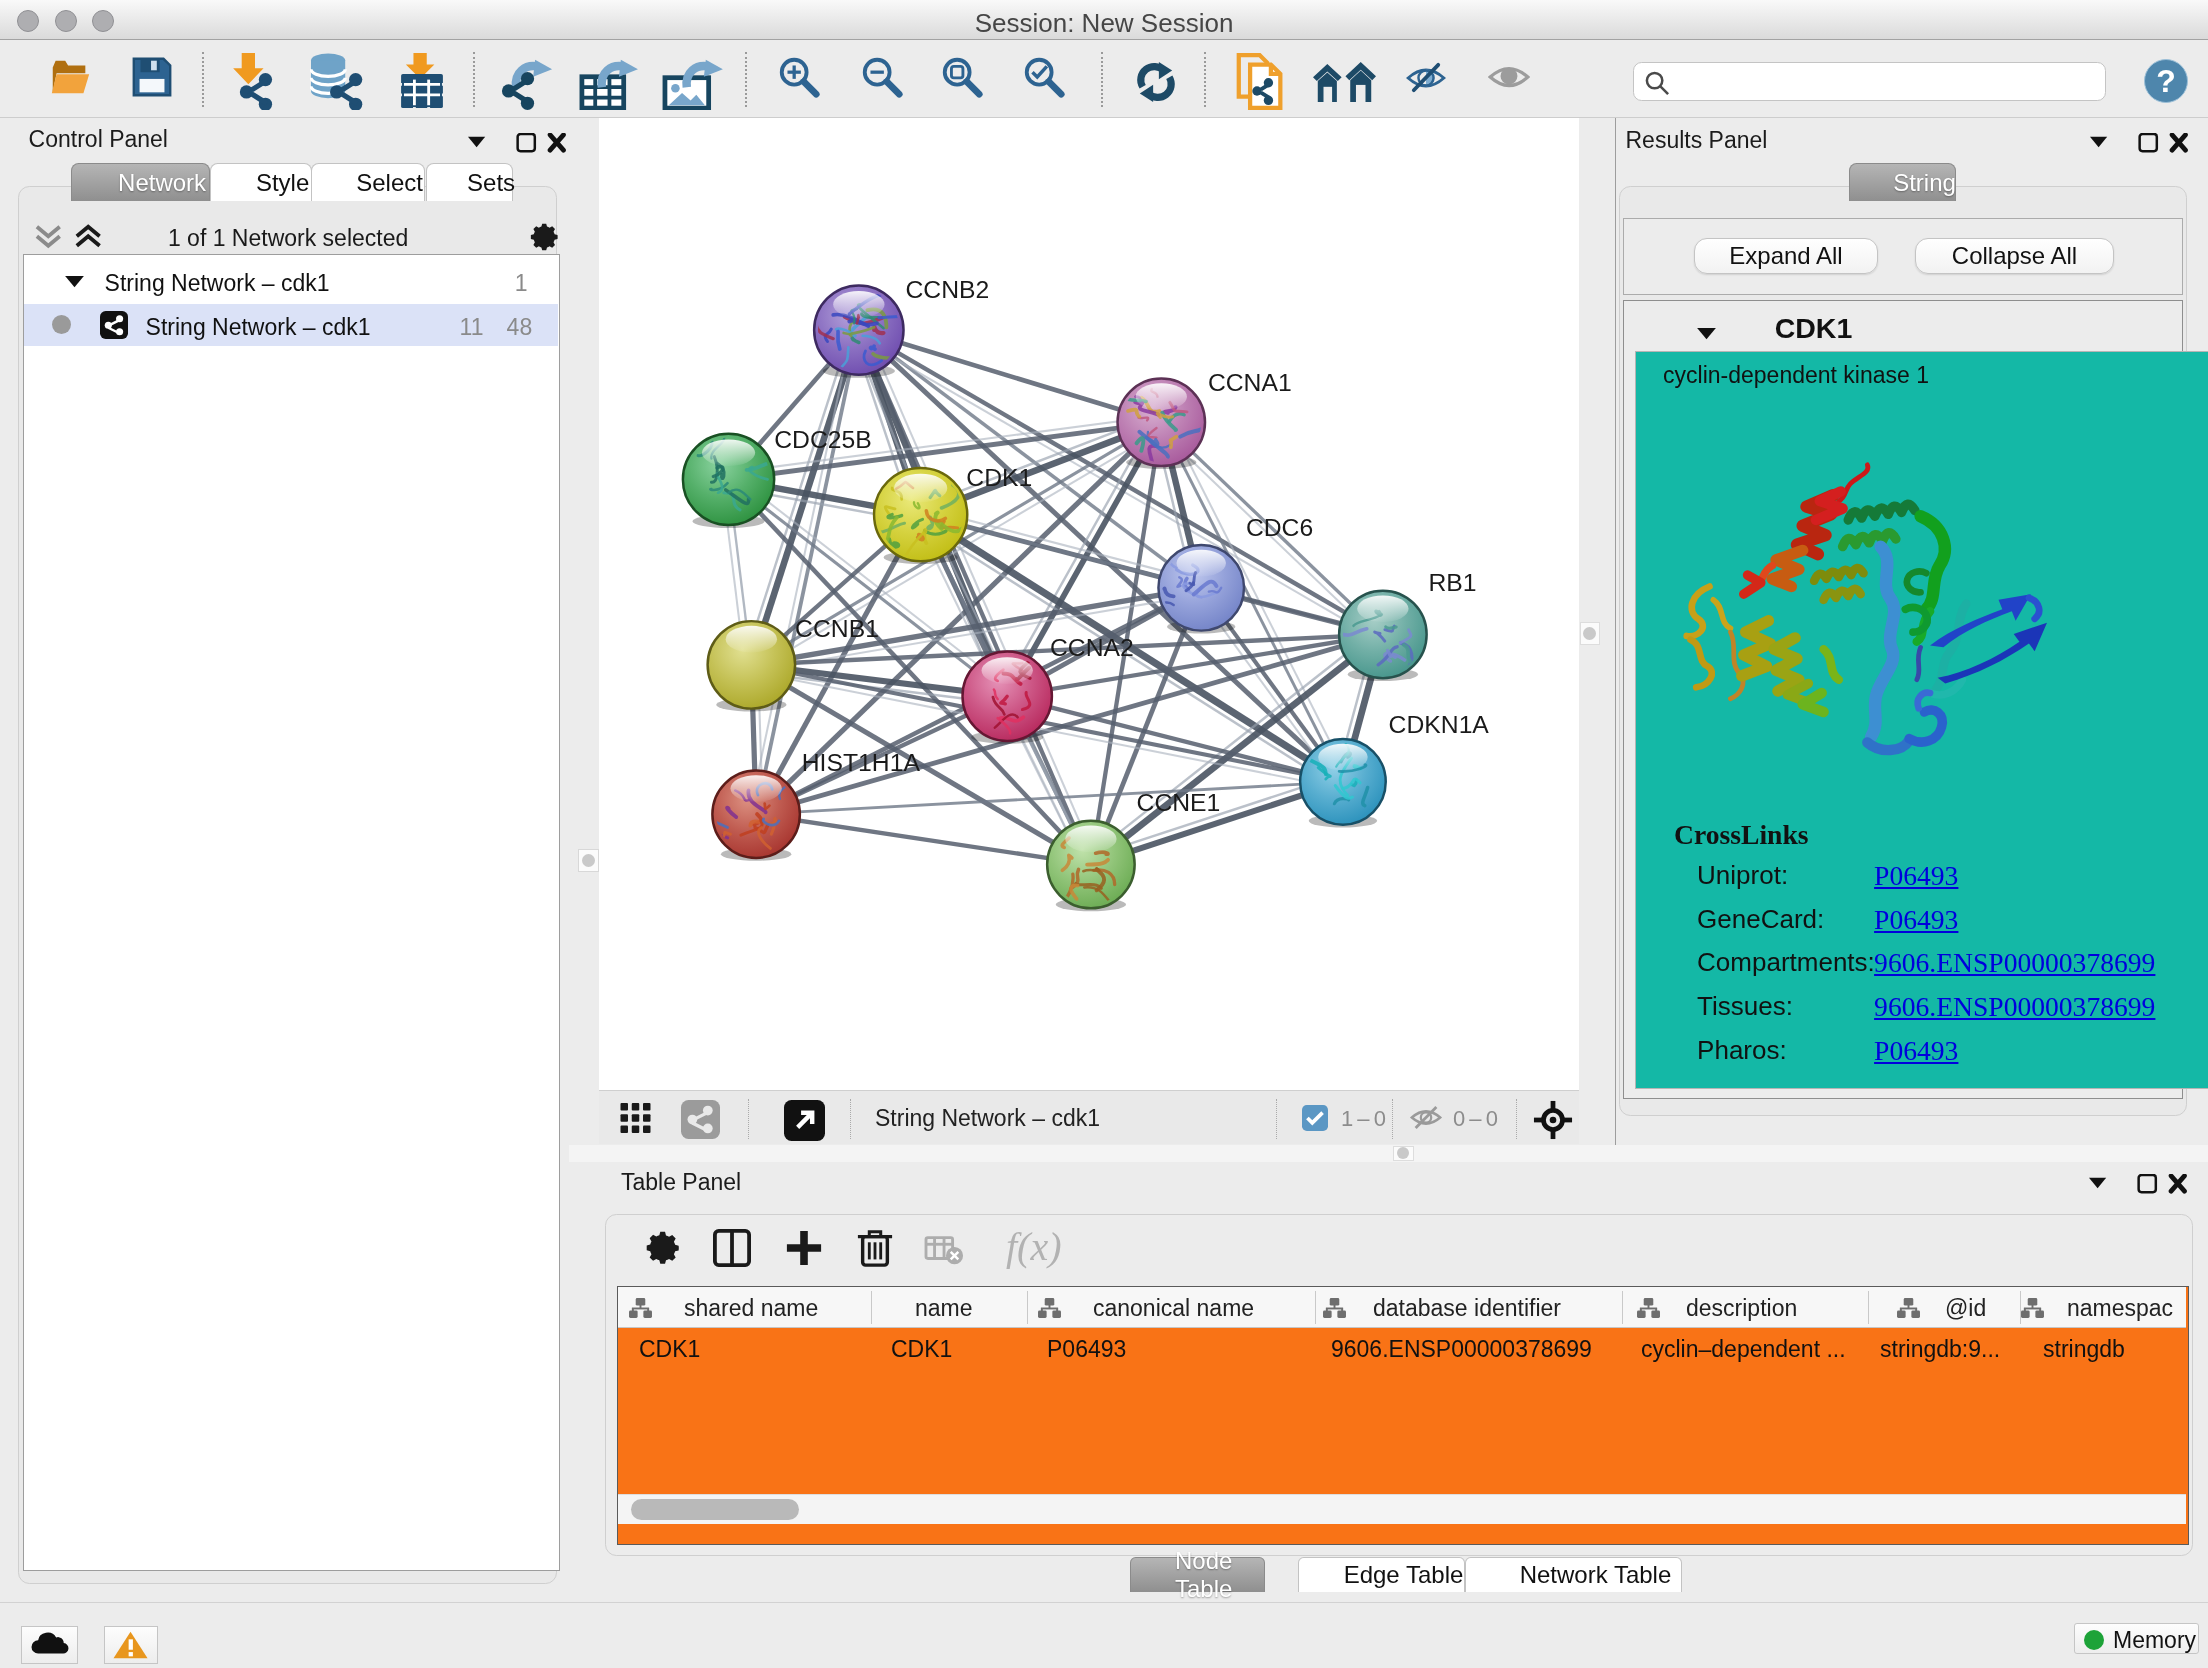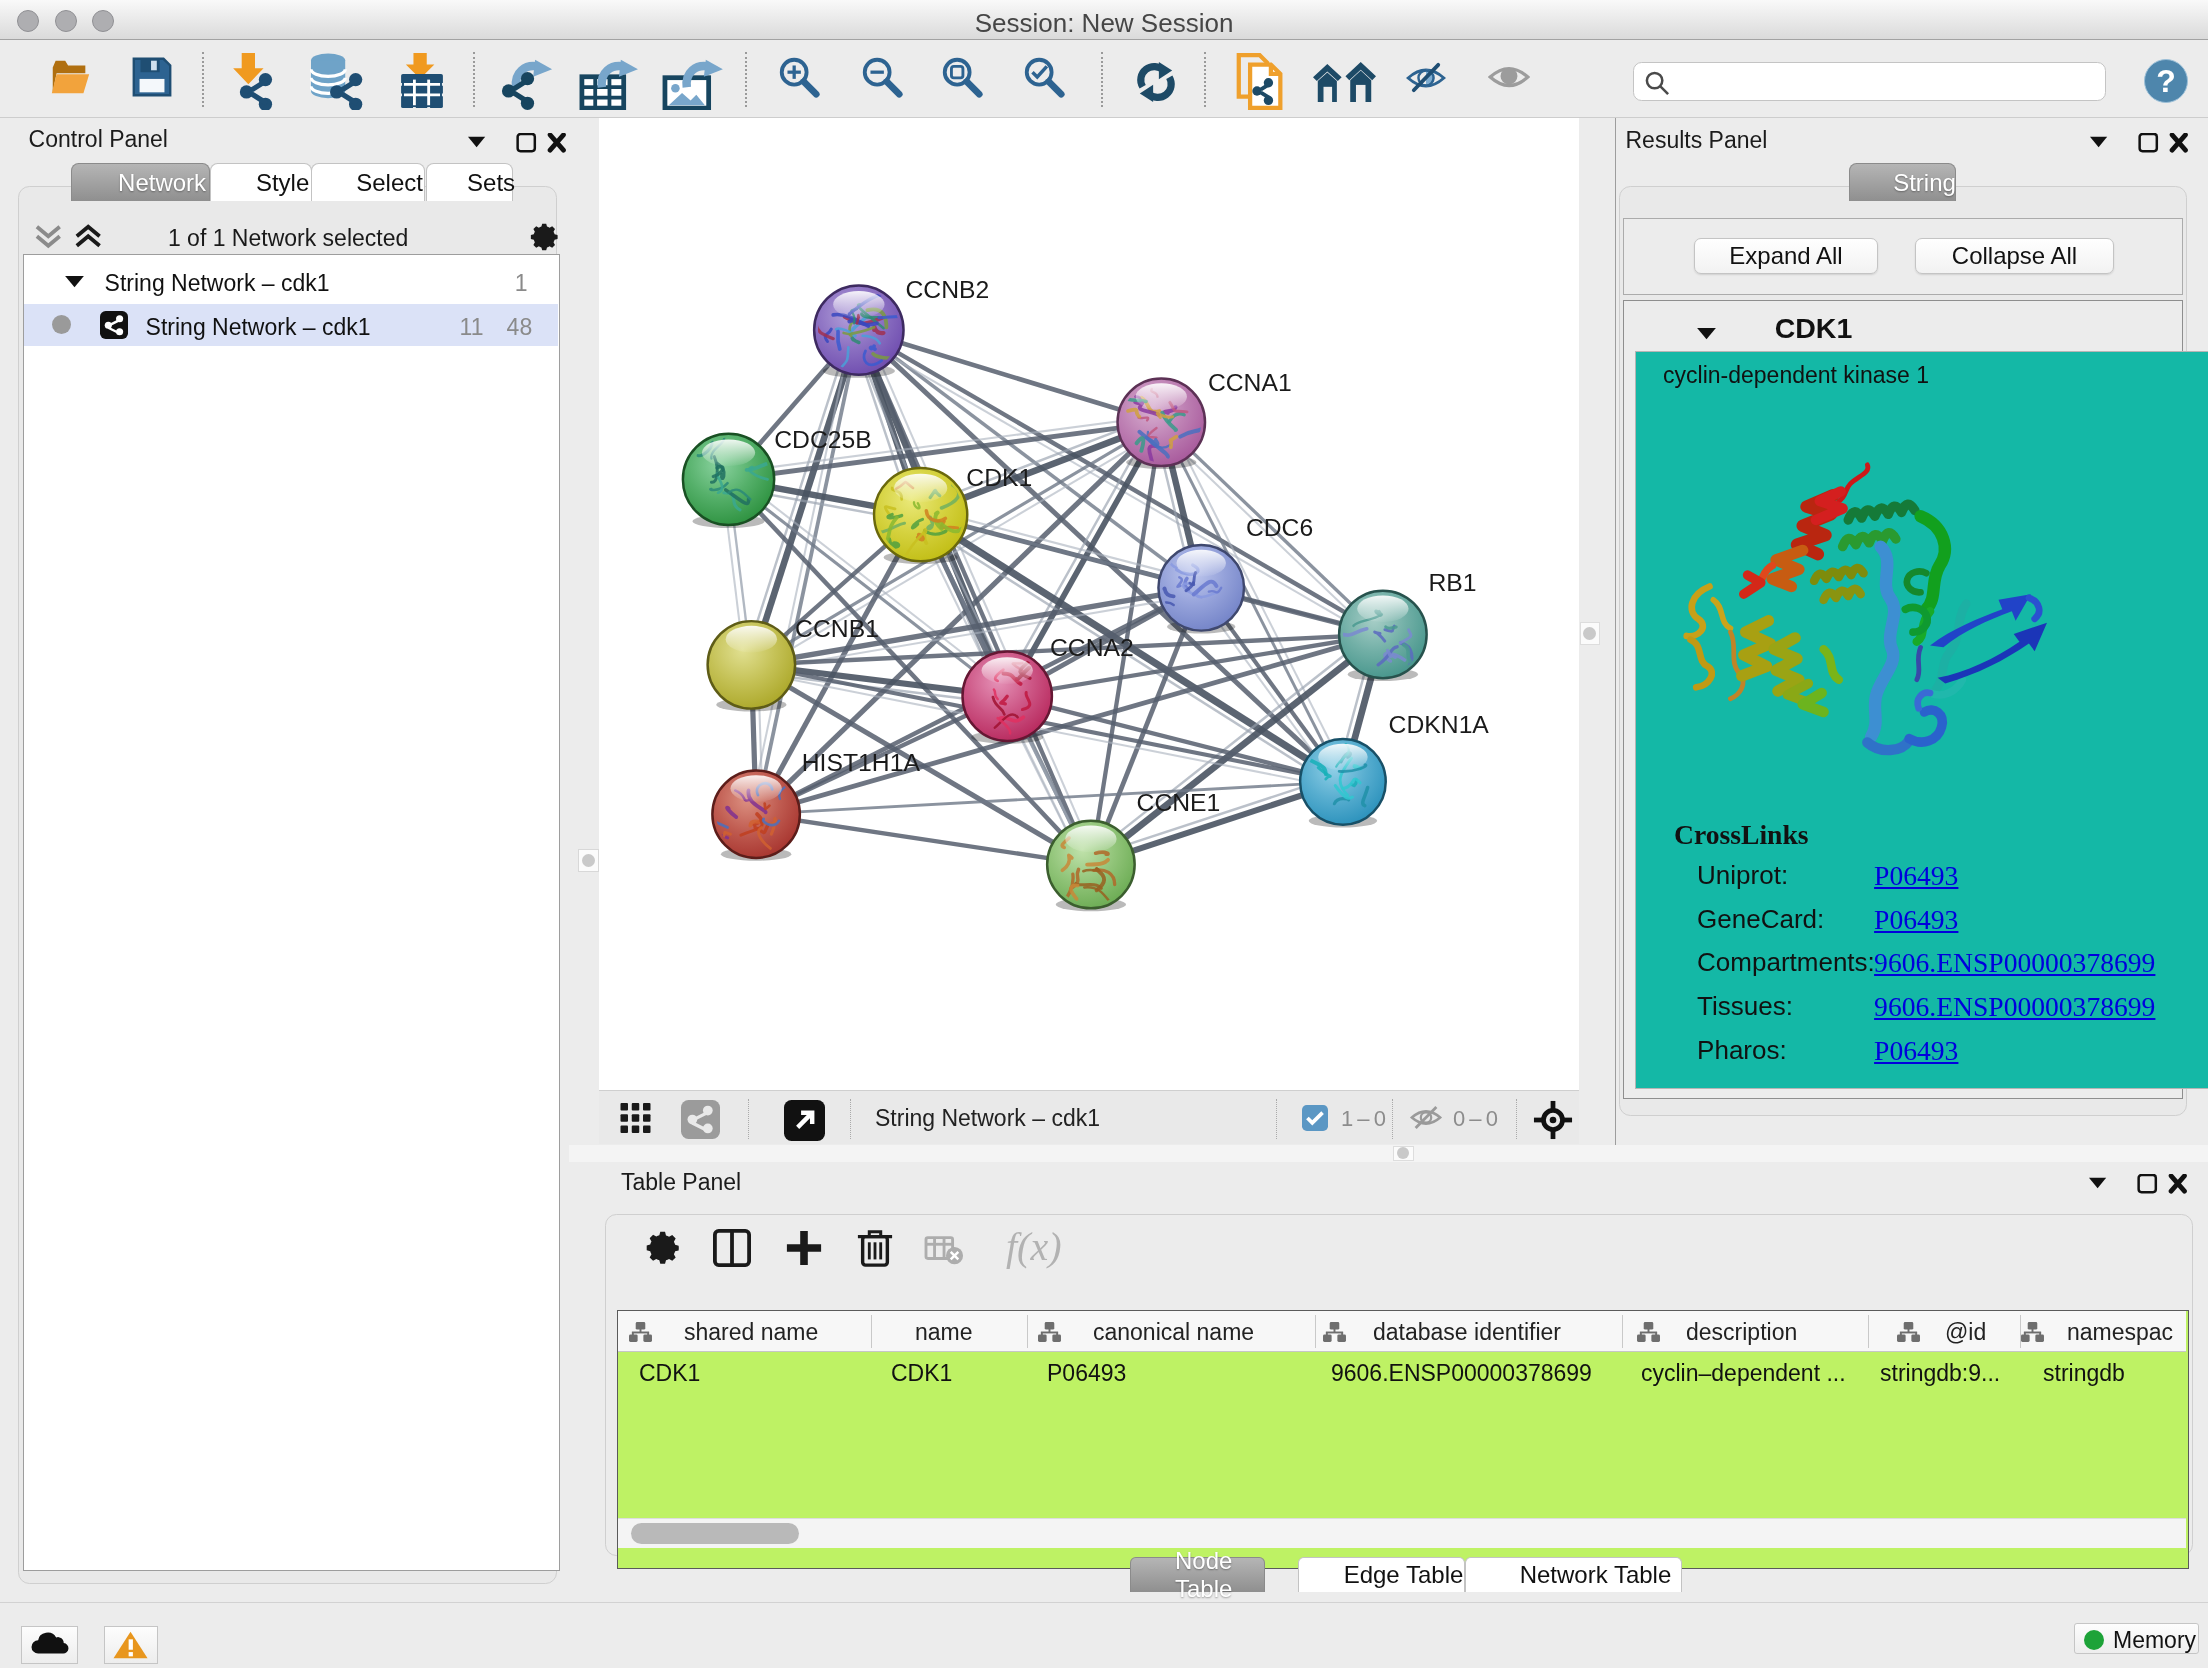--- a/index.html
+++ b/index.html
@@ -25,21 +25,21 @@
     display:flex; align-items:center; justify-content:center;padding-left:44px; }
   .tabsel { background:linear-gradient(#b5b5b5,#8f8f8f); color:#fff; border-color:#8b8b8b;
     text-shadow:0 1px 1.9px rgba(0,0,0,.35); }
   
   .cpanel-box { position:absolute; border:1px solid #cfcfcf; border-radius:11.4px; background:#e9e9e9; }
   
   .rline { position:absolute; font-family:Liberation Sans, sans-serif; font-size:26px; color:#111; }
   .rlink { position:absolute; font-family:"Liberation Serif", serif; font-size:27.6px; color:#0000dd; text-decoration:underline; }
   
   .btn { position:absolute; background:linear-gradient(#ffffff,#f2f2f2); border:1px solid #c4c4c4;
-    border-radius:7px; font-size:24px; color:#111; display:flex; align-items:center; justify-content:center;
+    border-radius:13px; font-size:24px; color:#111; display:flex; align-items:center; justify-content:center;
     box-shadow:0 1px 1.9px rgba(0,0,0,.12); }
 </style>
 </head>
 <body>
 <div id="win">
 
   <div id="titlebar">
     <div class="tlight" style="left:17px;"></div>
     <div class="tlight" style="left:55px;"></div>
     <div class="tlight" style="left:92px;"></div>
@@ -841,21 +841,21 @@
           <rect x="2" y="8" width="28" height="22" rx="2" fill="none" stroke="#adadad" stroke-width="3"></rect>
 <line x1="2" y1="15" x2="30" y2="15" stroke="#adadad" stroke-width="3"></line>
           <line x1="11" y1="8" x2="11" y2="30" stroke="#adadad" stroke-width="3"></line>
           <line x1="21" y1="8" x2="21" y2="30" stroke="#adadad" stroke-width="3"></line>
 <circle cx="32" cy="27" r="9" fill="#adadad"></circle>
           <path d="M28 23l8 8M36 23l-8 8" stroke="#fff" stroke-width="2.6"></path>
         </svg>
         <div class="abs" style="left:407px;top:61px;font-family:'Liberation Serif',serif;font-style:italic;font-size:40px;color:#b2b2b2;">f(x)</div>
       </div>
 
-    <div class="abs" style="left:18px;top:148px;width:1572px;height:259px;border:1.9px solid #5a5a5a;background:#bef264;">
+    <div class="abs" style="left:18px;top:124px;width:1572px;height:259px;border:1.9px solid #5a5a5a;background:#f97316;">
       <div class="abs" style="left:0;top:0;width:1568px;height:41px;background:#f7f7f7;border-bottom:1px solid #c6c6c6;"></div>
 
       <div class="abs" style="left:253px;top:3.8px;width:1px;height:33px;background:#c9c9c9;"></div>
       <div class="abs" style="left:409px;top:3.8px;width:1px;height:33px;background:#c9c9c9;"></div>
       <div class="abs" style="left:697px;top:3.8px;width:1px;height:33px;background:#c9c9c9;"></div>
       <div class="abs" style="left:1004px;top:3.8px;width:1px;height:33px;background:#c9c9c9;"></div>
       <div class="abs" style="left:1250px;top:3.8px;width:1px;height:33px;background:#c9c9c9;"></div>
       <div class="abs" style="left:1402px;top:3.8px;width:1px;height:33px;background:#c9c9c9;"></div>
       <div id="tbl-headers">
           <svg class="abs" style="left:11.4px;top:9.5px;" width="23" height="22" viewBox="0 0 24 23">

